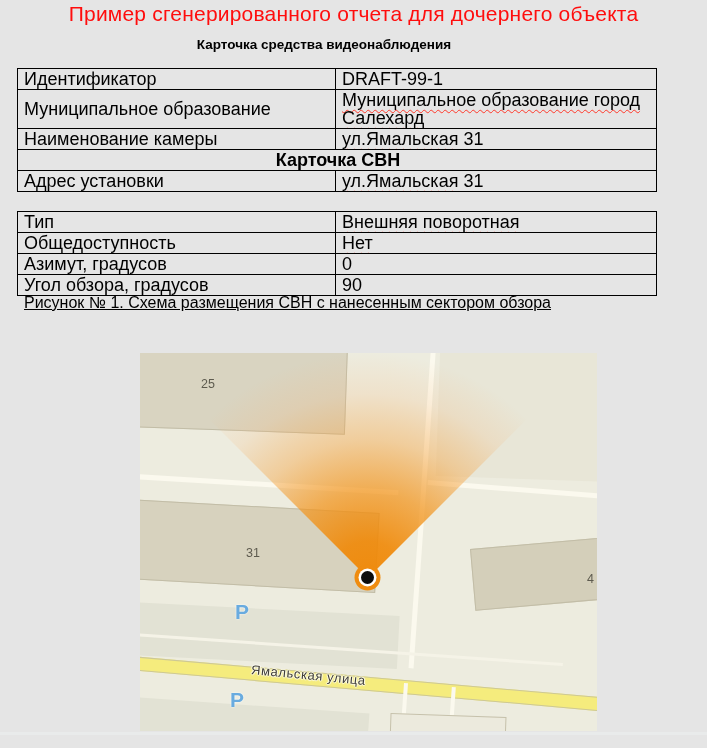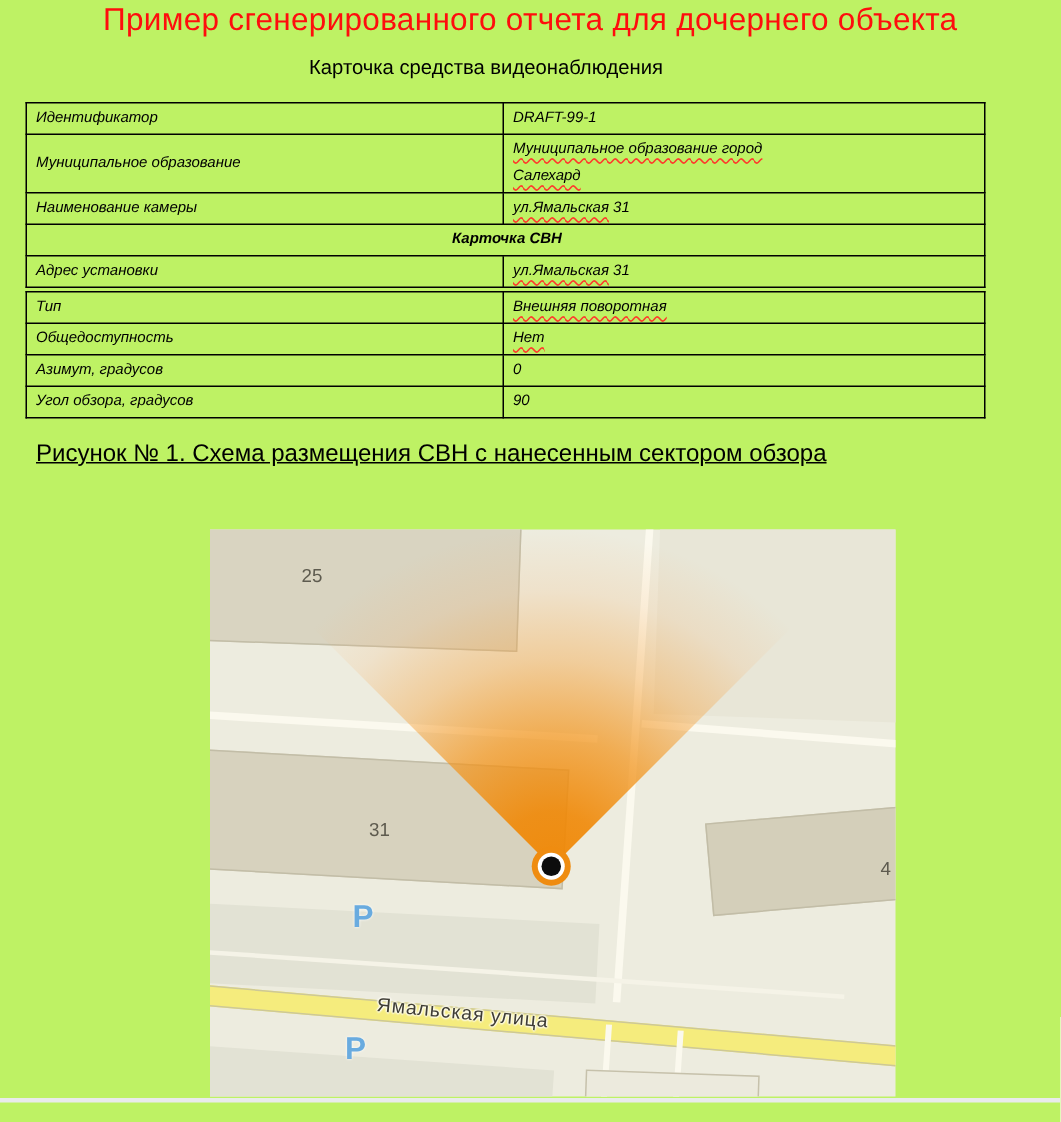--- a/index.html
+++ b/index.html
@@ -1,38 +1,38 @@
 <!DOCTYPE html>
 <html><head>
 <meta charset="utf-8">
 <style>
   * { box-sizing: border-box; }
   html,body { margin:0; padding:0; background:#fff; }
   #page {
     position:relative; width:707px; height:748px; overflow:hidden;
-    background:#bef264; font-family:"Liberation Sans", sans-serif; color:#000;
+    background:#e5e5e5; font-family:"Liberation Sans", sans-serif; color:#000;
   }
   .abs { position:absolute; }
 
   
   #title { top:2px; left:0; width:707px; text-align:center;
     font-size:21px; color:#ff0d0d; letter-spacing:0.2px; }
   #subtitle { top:37px; left:0; width:648px; text-align:center;
-    font-size:13.5px; font-weight:normal; }
+    font-size:13.5px; font-weight:bold; }
 
   
   table.rep { position:absolute; border-collapse:collapse; table-layout:fixed; }
-  table.rep td { border:1.5px solid #000; font-size:10px; line-height:18px;
-    padding:1px 4px 1px 6px; vertical-align:middle; overflow:hidden;font-style:italic; }
+  table.rep td { border:1.5px solid #000; font-size:18px; line-height:18px;
+    padding:1px 4px 1px 6px; vertical-align:middle; overflow:hidden; }
   td.lab { width:318px; }
   td.val { width:321px; padding-left:9px; }
   td.section { text-align:center; font-weight:bold; }
   table.rep tr { height:21px; }
   #t1 { left:17px; top:68px; }
-  #t2 { left:17px; top:194px;padding-left:36px; }
+  #t2 { left:17px; top:211px;padding-left:36px; }
   .sq { text-decoration-line:underline; text-decoration-style:wavy;
     text-decoration-color:#ff392b; text-decoration-thickness:1px;
     text-underline-offset:3px; text-decoration-skip-ink:none; }
 
   
   #caption { left:24px; top:294px; font-size:16px;text-decoration:underline; }
   #scale { left:140px; top:331px; width:457px; text-align:center; font-size:13.5px; }
 
   
   #map { left:140px; top:353px; width:457px; height:378px;

